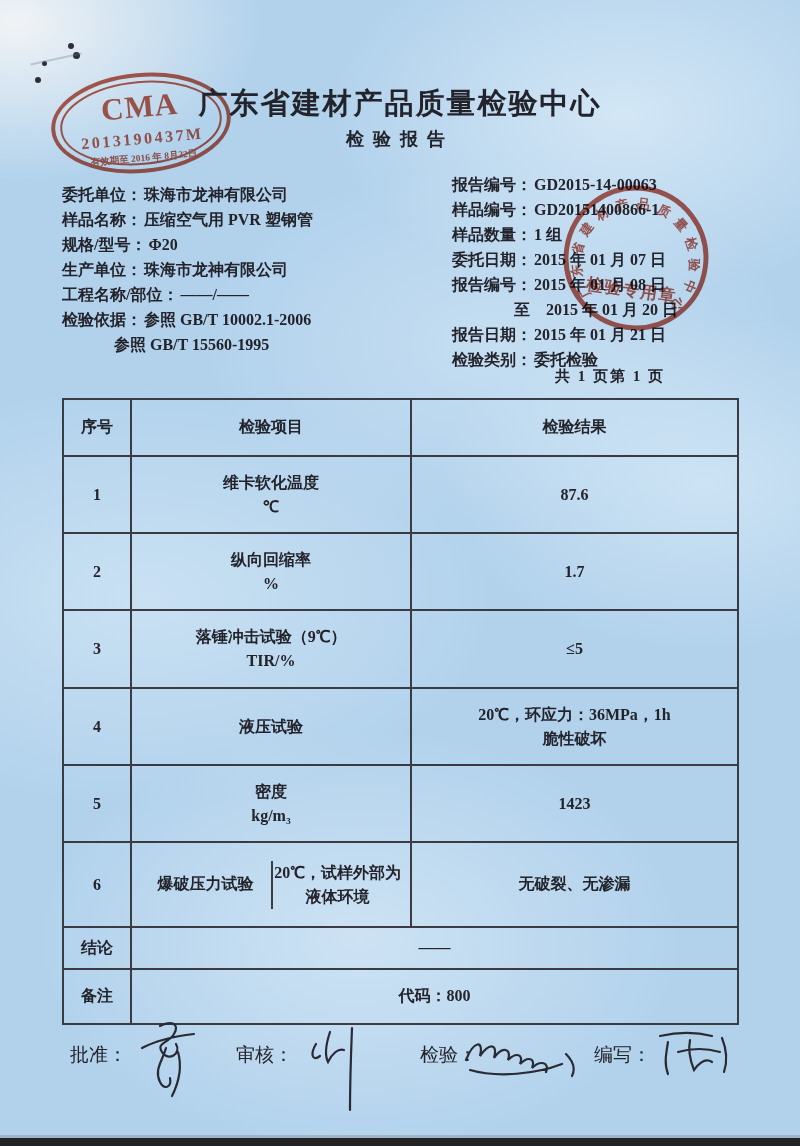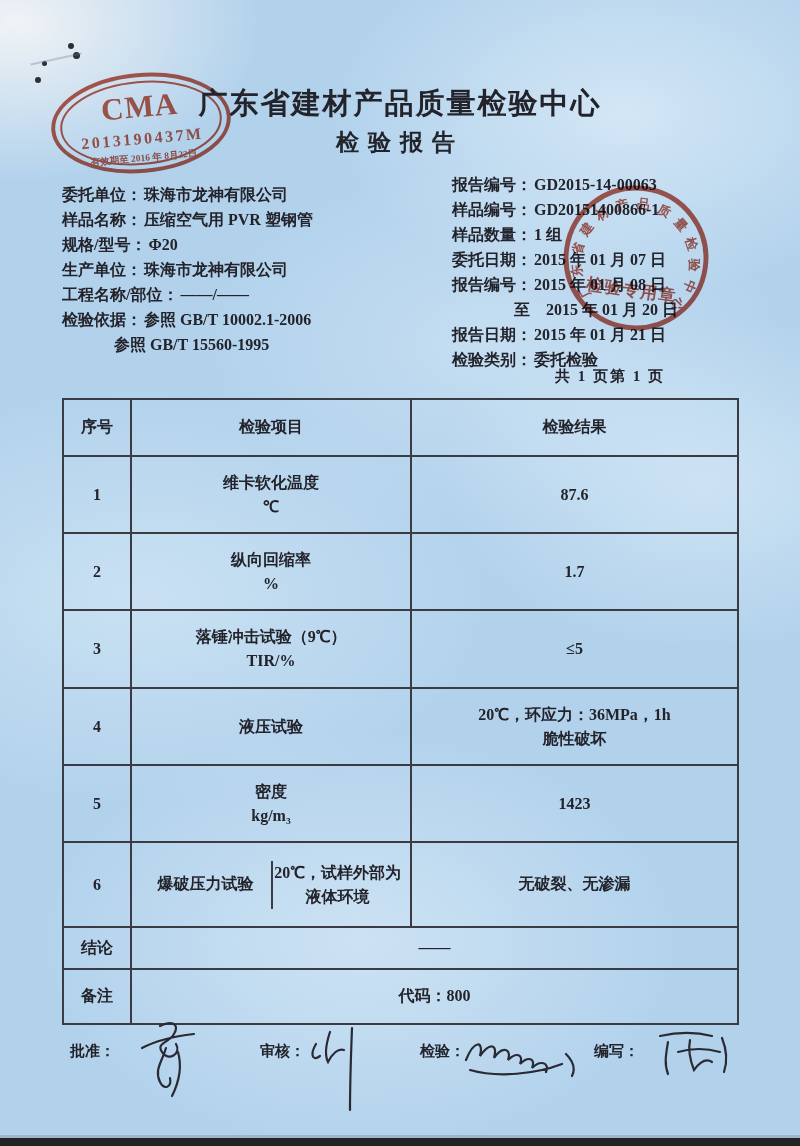--- a/index.html
+++ b/index.html
@@ -12,21 +12,21 @@
       radial-gradient(500px 300px at 18% 52%, rgba(230,243,251,.45), transparent 70%),
       radial-gradient(380px 240px at 88% 42%, rgba(232,244,252,.5), transparent 70%),
       radial-gradient(460px 300px at 45% 82%, rgba(232,243,251,.5), transparent 70%),
       radial-gradient(420px 260px at 62% 30%, rgba(226,240,250,.4), transparent 70%),
       radial-gradient(340px 220px at 2% 2%, rgba(244,245,246,.95), transparent 72%);
     color:#23232b;
   }
   .abs{position:absolute;}
   
   .org-title{left:195px;top:84px;width:410px;text-align:center;font-size:29px;font-weight:700;letter-spacing:2px;}
-  .report-title{left:195px;top:127px;width:410px;text-align:center;font-size:23px;font-weight:700;letter-spacing:9px;}
+  .report-title{left:195px;top:127px;width:410px;text-align:center;font-size:18px;font-weight:700;letter-spacing:9px;}
   
   .info-left{left:62px;top:182px;width:400px;}
   .info-right{left:452px;top:172px;width:300px;}
   .info-line{height:25px;line-height:25px;font-size:16px;font-weight:600;white-space:nowrap;}
   .info-line .lbl{margin-right:2px;}
   .info-left .indent2 .val{margin-left:52px;}
   .info-right .indentZ .lbl{margin-left:62px;}
   .info-right .indentZ .val{margin-left:14px;}
   
   .page-count{left:520px;top:367px;width:180px;text-align:center;font-size:15px;font-weight:600;letter-spacing:2px;}
@@ -45,21 +45,21 @@
   .cma-stamp .ell{stroke:#c0503f;fill:none;}
   .seal{left:560px;top:182px;width:152px;height:152px;mix-blend-mode:multiply;opacity:.88;}
   .seal circle{stroke:#b8473a;fill:none;}
   .seal text{fill:#b8473a;text-anchor:middle;font-weight:700;}
   .seal .ringch{font-size:17px;}
   .seal .centertxt{font-size:22px;letter-spacing:2px;}
   
   .dot{background:#2c2e33;border-radius:50%;}
   .scratch{width:52px;height:2px;background:rgba(110,125,150,.35);transform:rotate(-12deg);}
   
-  .sig-label{font-size:15px;font-weight:700;}
+  .sig-label{font-size:19px;font-weight:400;}
   .sig path{fill:none;stroke:#2a2a35;stroke-width:2.2;stroke-linecap:round;}
   .bottom-edge{left:0;bottom:0;width:800px;height:8px;background:#232225;}
   .bottom-edge2{left:0;bottom:8px;width:800px;height:3px;background:rgba(140,150,160,.5);}
 </style>
 </head>
 <body>
 
 <div class="page">
 
   <div class="abs dot" style="left:68px;top:43px;width:6px;height:6px;"></div>
@@ -214,21 +214,21 @@
       <td class="leftval" colspan="2">代码：800</td>
     </tr>
   </tbody>
     </table>
 
   <div class="abs sig-label" style="left:70px;top:1042px;">批准：</div>
   <svg class="abs sig" style="left:122px;top:1018px;" width="100" height="85" viewBox="0 0 100 85">
     <path d="M38,8 C50,2 58,6 52,16 C46,26 34,24 40,34 C46,44 60,36 54,26 M20,30 C35,22 55,18 72,16 M44,30 C40,44 32,52 38,64 C42,72 50,70 48,60 M56,34 C60,48 58,62 50,78"></path>
   </svg>
 
-  <div class="abs sig-label" style="left:260px;top:1042px;text-align:center;">审核：</div>
+  <div class="abs sig-label" style="left:236px;top:1042px;text-align:center;">审核：</div>
   <svg class="abs sig" style="left:300px;top:1022px;" width="80" height="92" viewBox="0 0 80 92">
     <path d="M16,22 C10,32 12,40 20,34 M30,10 C26,22 24,32 28,40 C32,32 38,26 44,28 M52,6 C51,32 50,58 50,88"></path>
   </svg>
 
   <div class="abs sig-label" style="left:420px;top:1042px;">检验：</div>
   <svg class="abs sig" style="left:458px;top:1026px;" width="130" height="60" viewBox="0 0 130 60">
     <path d="M8,34 C16,14 26,14 22,30 C32,16 40,18 36,32 C44,20 54,22 50,34 C58,26 66,28 62,38 C70,30 78,32 74,42 C82,34 92,36 88,46 M12,44 C40,52 78,48 104,38 M108,28 C114,34 118,42 114,50"></path>
   </svg>
 
   <div class="abs sig-label" style="left:594px;top:1042px;">编写：</div>

